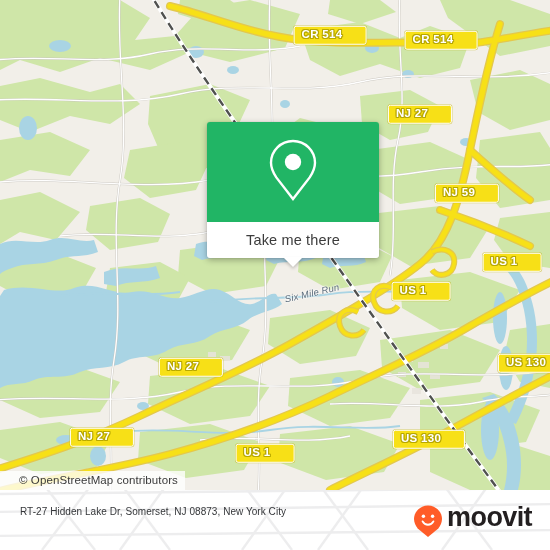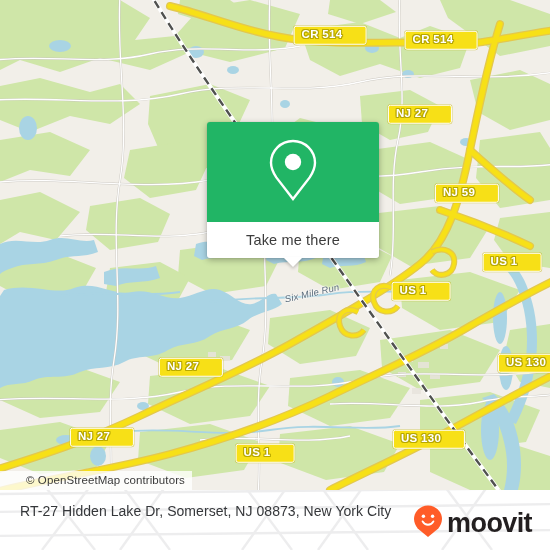--- a/index.html
+++ b/index.html
@@ -16,21 +16,21 @@
     position:absolute; left:0; top:0; width:550px; height:490px;
     overflow:hidden; background:#f2efe9;
   }
   #map-svg{ position:absolute; left:0; top:0; }
 
   
   #osm-attribution{
     position:absolute; left:0; bottom:0;
     background:rgba(255,255,255,0.78);
     font-size:11.5px; color:#3a3a3a;
-    padding:3px 7px 4px 26px;
+    padding:3px 7px 4px 19px;
     letter-spacing:.1px;
     white-space:nowrap;
   }
 
   
   .shield{
     position:absolute;
     background:#f7e017;
     border:1.6px solid #ffffff;
     border-radius:2.5px;
@@ -105,29 +105,29 @@
     position:absolute; left:0; top:490px;
     width:550px; height:60px;
     background:#ffffff;
     overflow:hidden;
   }
   #bar-watermark{ position:absolute; left:0; top:0; }
   #address-text{
     position:absolute;
     left:20px; top:12px;
     width:380px;
-    font-size:14px;
+    font-size:10px;
     line-height:19px;
     color:#35373a;
     letter-spacing:.05px;
   }
   #moovit-logo{
     position:absolute;
     right:18px; top:14px;
-    display:flex; align-items:center; gap:3px;
+    display:flex; gap:3px;
   }
   #moovit-wordmark{
     font-size:27px;
     font-weight:bold;
     color:#231f20;
     letter-spacing:-.6px;
     line-height:1;
   }
 </style>
 </head>

